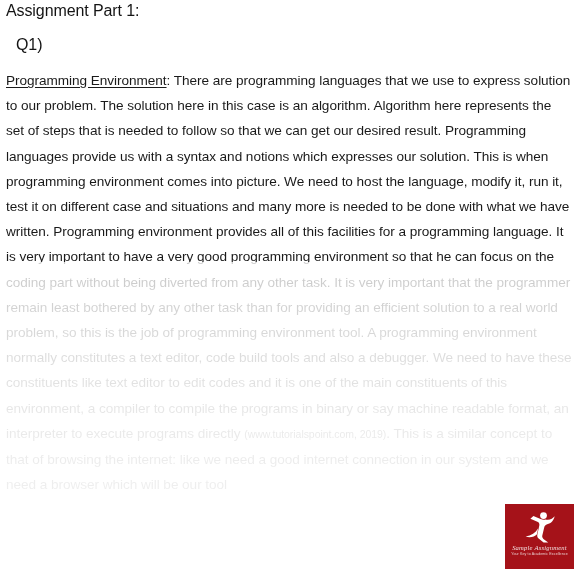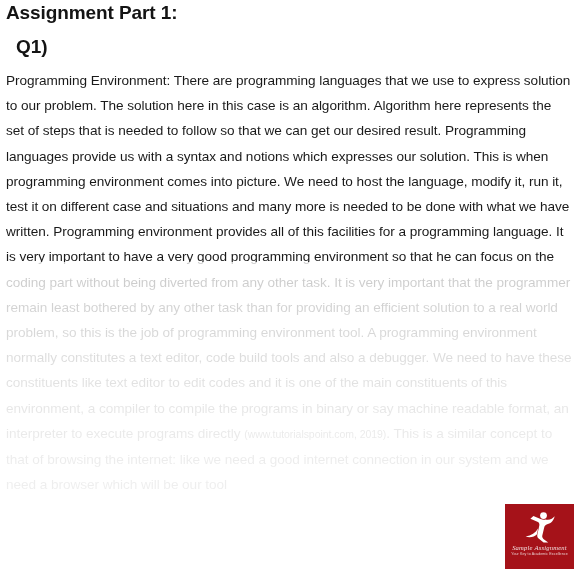--- a/index.html
+++ b/index.html
@@ -16,22 +16,22 @@
     position: relative;
   }
   .page {
     position: relative;
     width: 574px;
     height: 569px;
     padding: 0;
     box-sizing: border-box;
   }
   .heading {
-    font-size: 19px;
-    font-weight: bold;
+    font-size: 16px;
+    font-weight: normal;
     color: #141414;
     letter-spacing: -0.1px;
     margin: 0;
   }
   #heading-assignment { position: absolute; left: 6px; top: 2px; }
   #heading-q1 { position: absolute; left: 16px; top: 36px; }
 
   .body-block {
     position: absolute;
     left: 6px;
@@ -40,20 +40,21 @@
     font-size: 13.6px;
     line-height: 25.2px;
     color: #1a1a1a;
     text-align: left;
     letter-spacing: -0.05px;
   }
   .para {
     margin: 0;
   }
   .lead-underline {
+    text-decoration: underline;
     text-underline-offset: 2px;
   }
   
   .fade-mask {
     position: absolute;
     left: 0;
     top: 262px;
     width: 574px;
     height: 307px;
     pointer-events: none;

